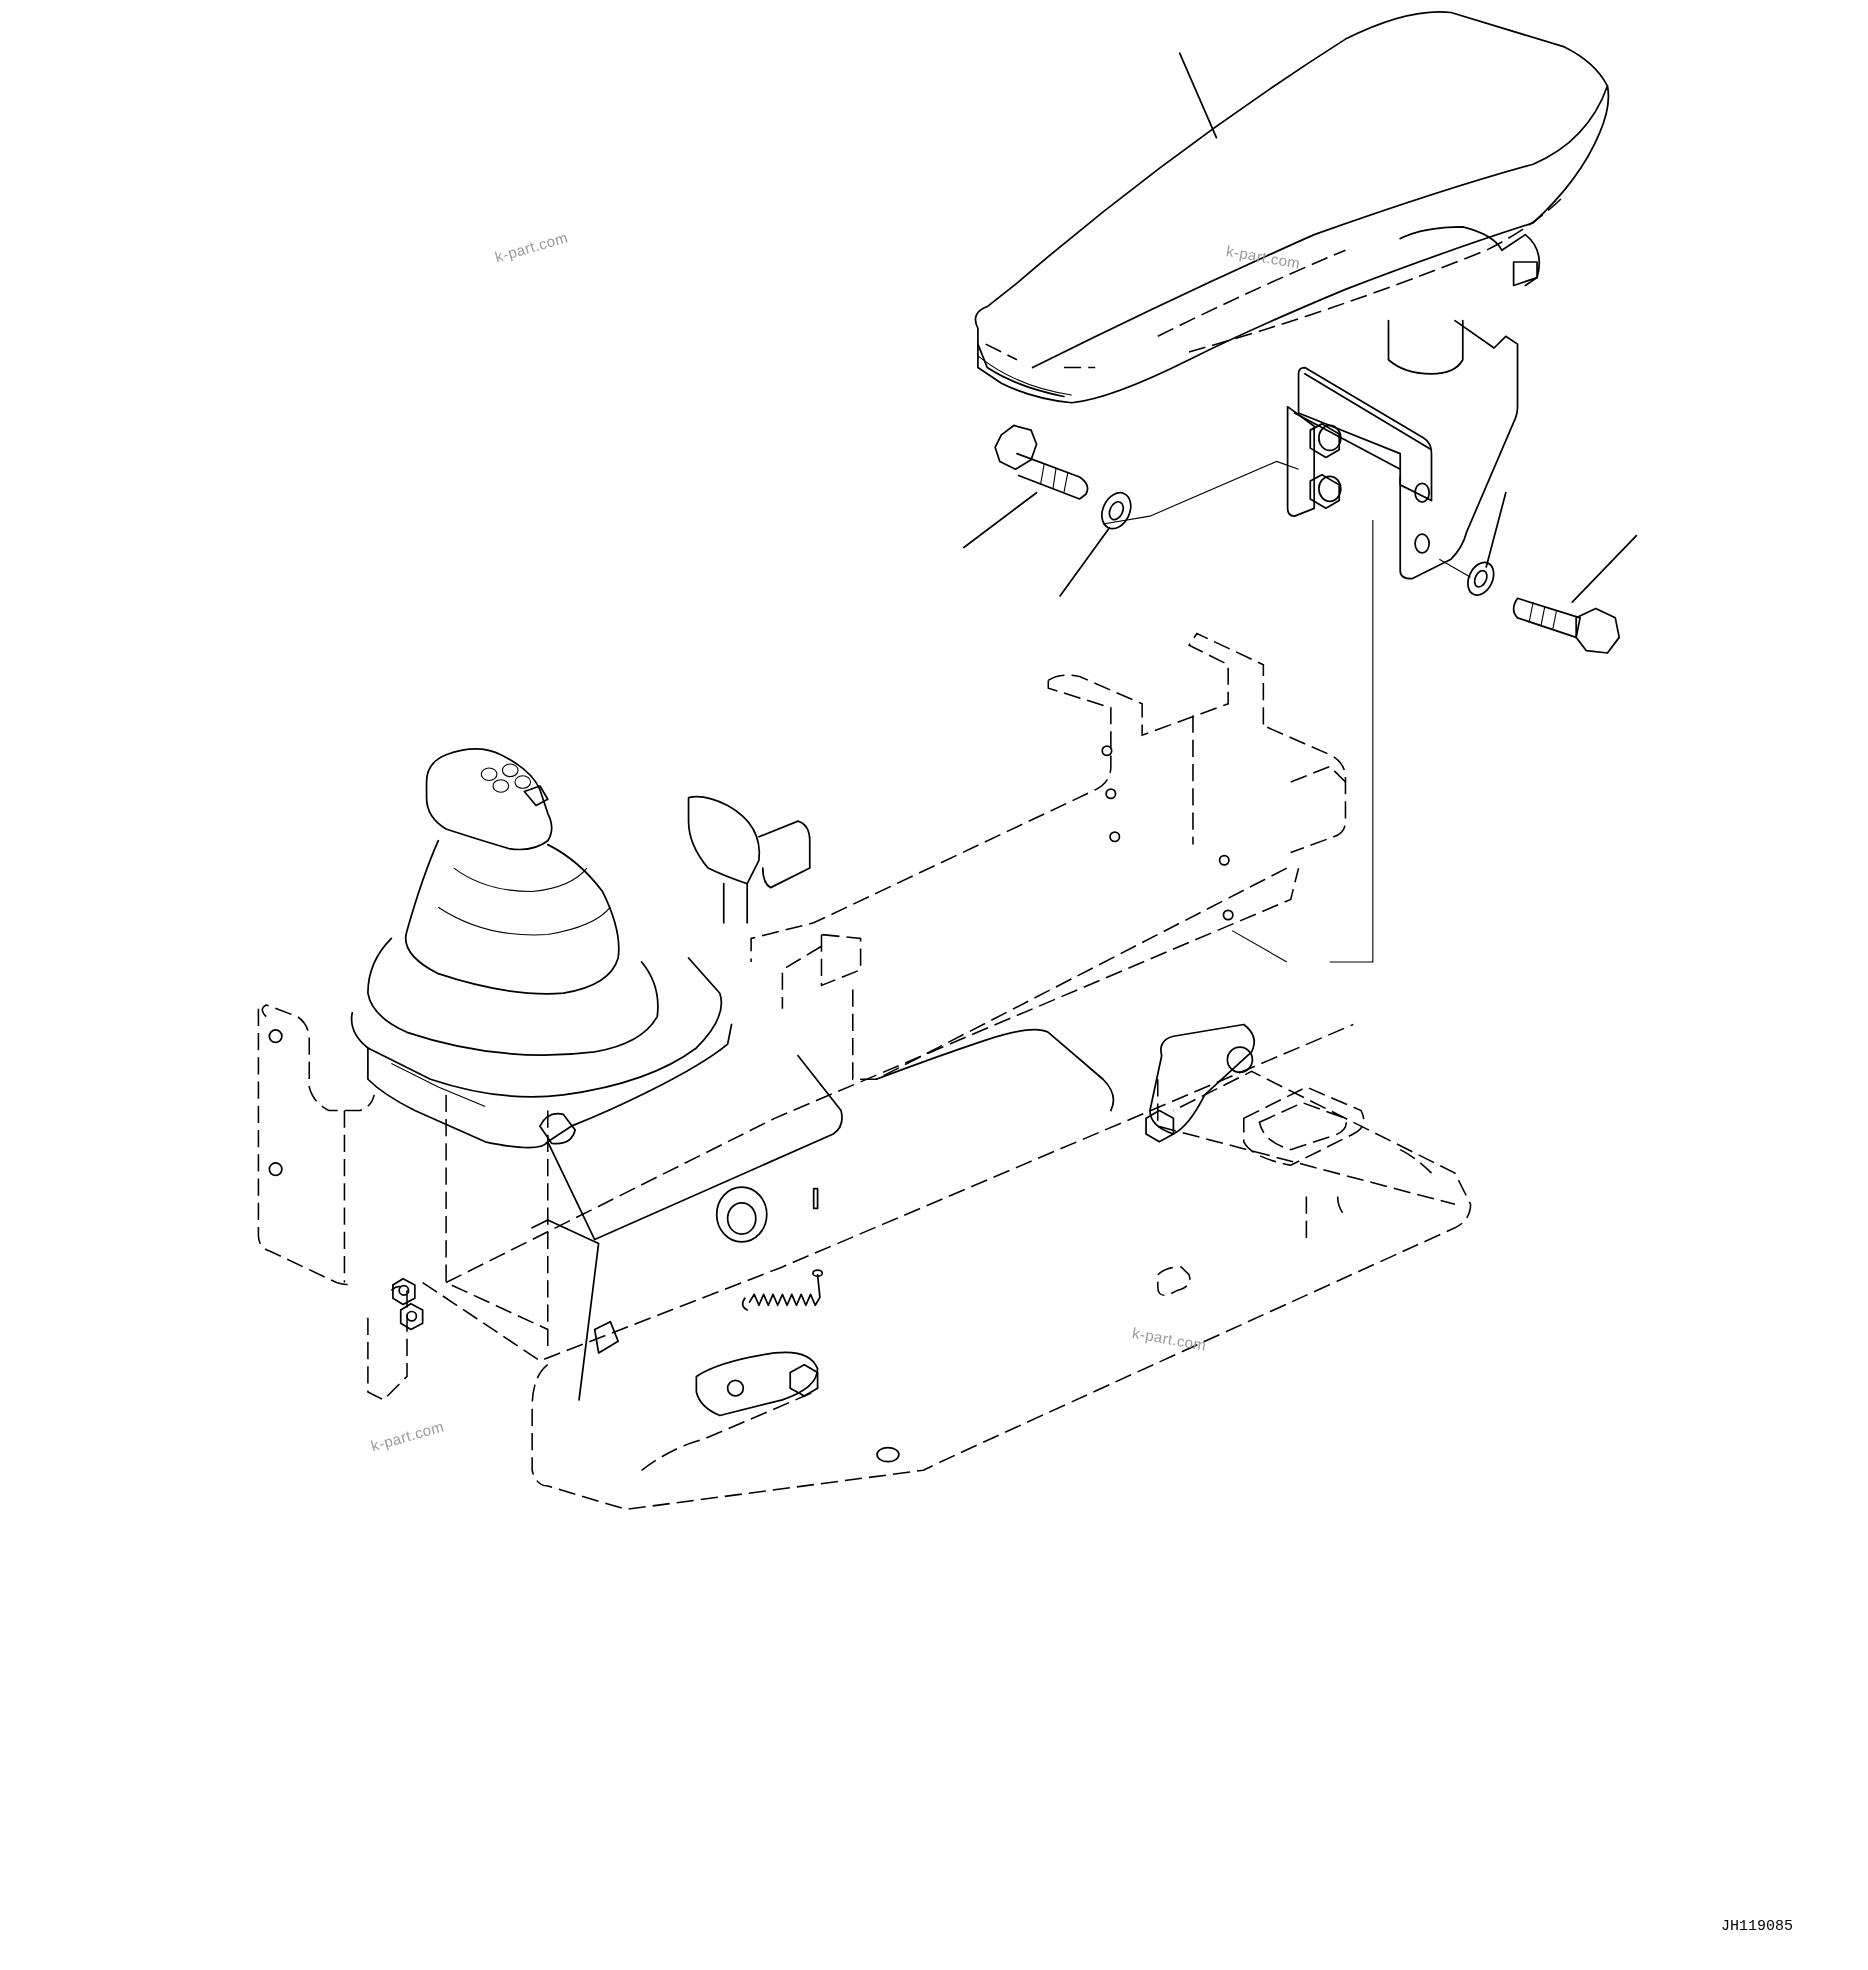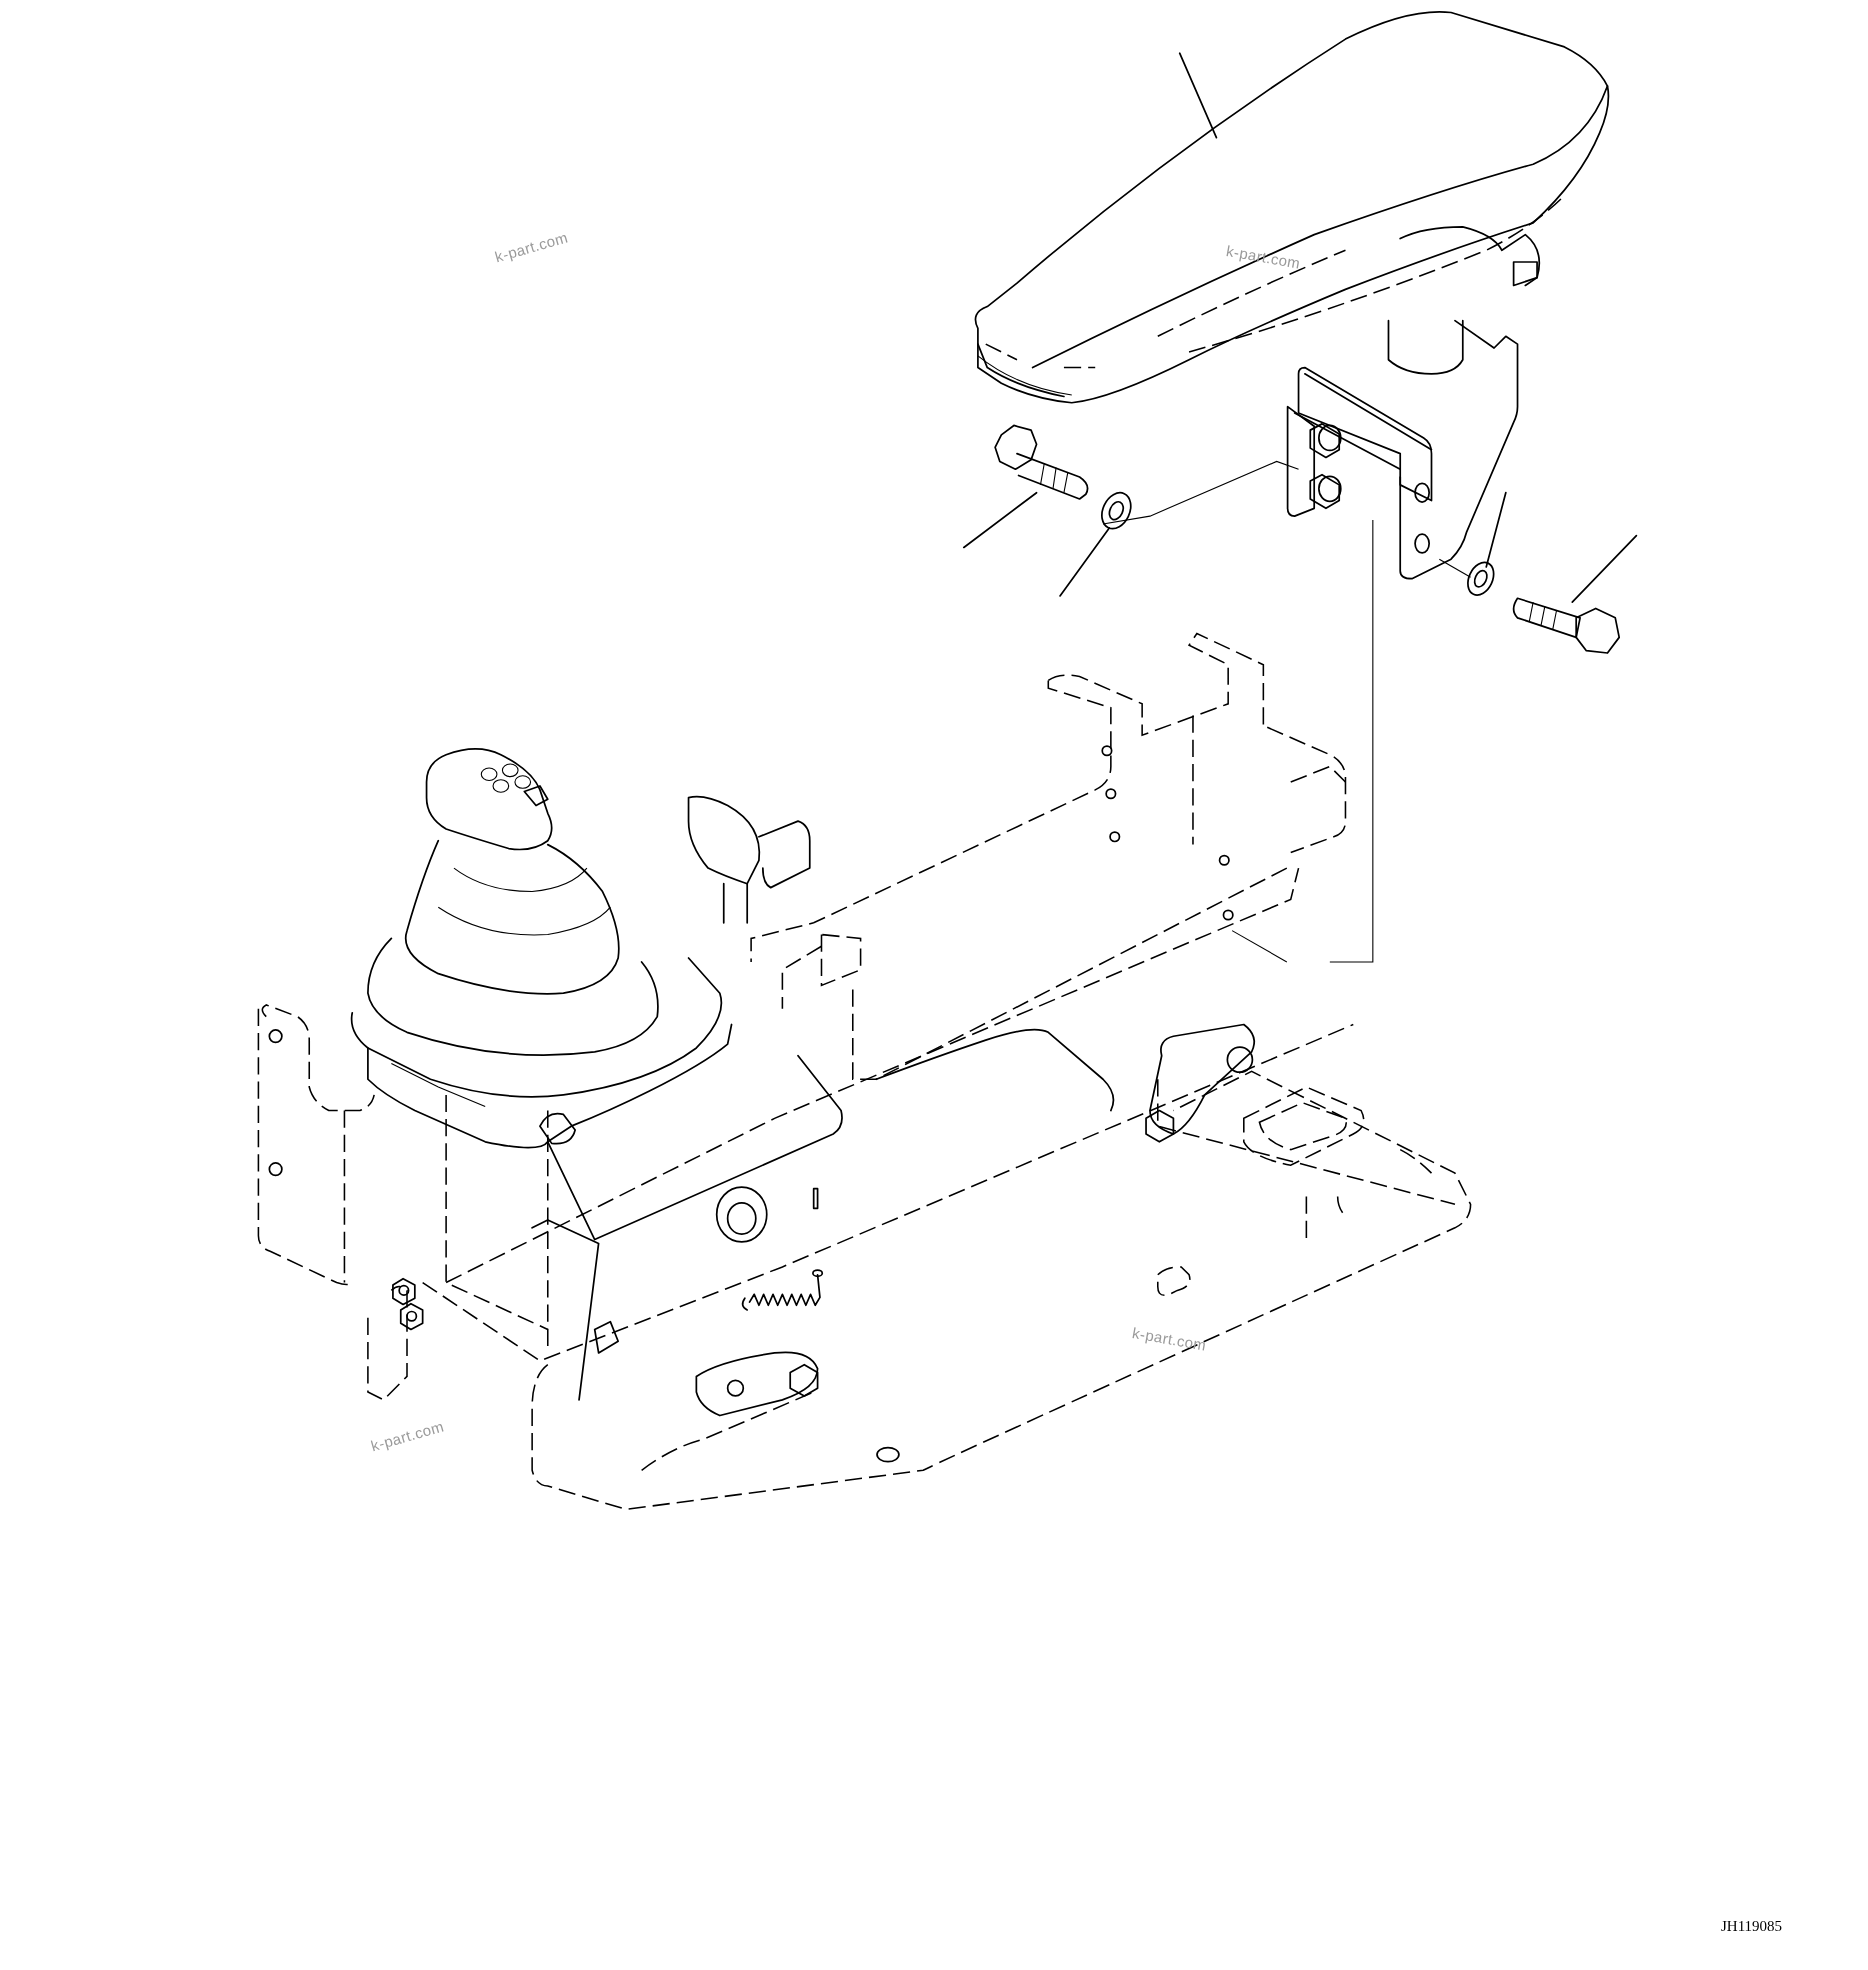--- a/index.html
+++ b/index.html
@@ -2,21 +2,21 @@
 <html style="font-size:12.5px"><head>
 <meta charset="utf-8">
 <style>
   html, body { margin: 0; padding: 0; background: #ffffff; }
   body { width: 1869px; height: 1970px; position: relative; overflow: hidden; font-family: "Liberation Sans", sans-serif; }
   #diagram { position: absolute; left: 0; top: 0; width: 1869px; height: 1970px; }
   .ln { fill: none; stroke: #000; stroke-width: 2.2; stroke-linejoin: round; stroke-linecap: round; }
   .thin { fill: none; stroke: #000; stroke-width: 1.4; }
   .dash { fill: none; stroke: #000; stroke-width: 2; stroke-dasharray: 22 9; }
   .watermark { position: absolute; font-family: "Liberation Sans", sans-serif; font-size: 15px; color: #9a9a9a; transform: rotate(-16deg); transform-origin: left top; letter-spacing: 0.4px; }
-  .drawing-code { position: absolute; left: 1721px; top: 1918px; font-family: Liberation Serif, serif; font-size: 15px; color: #000; }
+  .drawing-code { position: absolute; left: 1721px; top: 1918px; font-family: Liberation Mono, monospace; font-size: 15px; color: #000; }
 </style>
 </head>
 <body>
 
 <svg id="diagram" viewBox="0 0 2389 2519" xmlns="http://www.w3.org/2000/svg">
 
   <g>
     <path class="ln" d="M1250,420 Q1240,400 1262,392 L1300,362 Q1500,190 1720,50 Q1800,10 1855,16 L2000,60 Q2040,80 2055,110 Q2060,135 2045,170 Q2020,230 1960,285 Q1850,320 1720,370 Q1600,420 1520,460 Q1420,510 1370,515 Q1320,510 1280,490 L1250,470 Z"></path>
     <path class="ln" d="M1250,440 L1262,470 Q1300,495 1360,507"></path>
     <path class="thin" d="M1250,455 Q1300,495 1370,505"></path>

